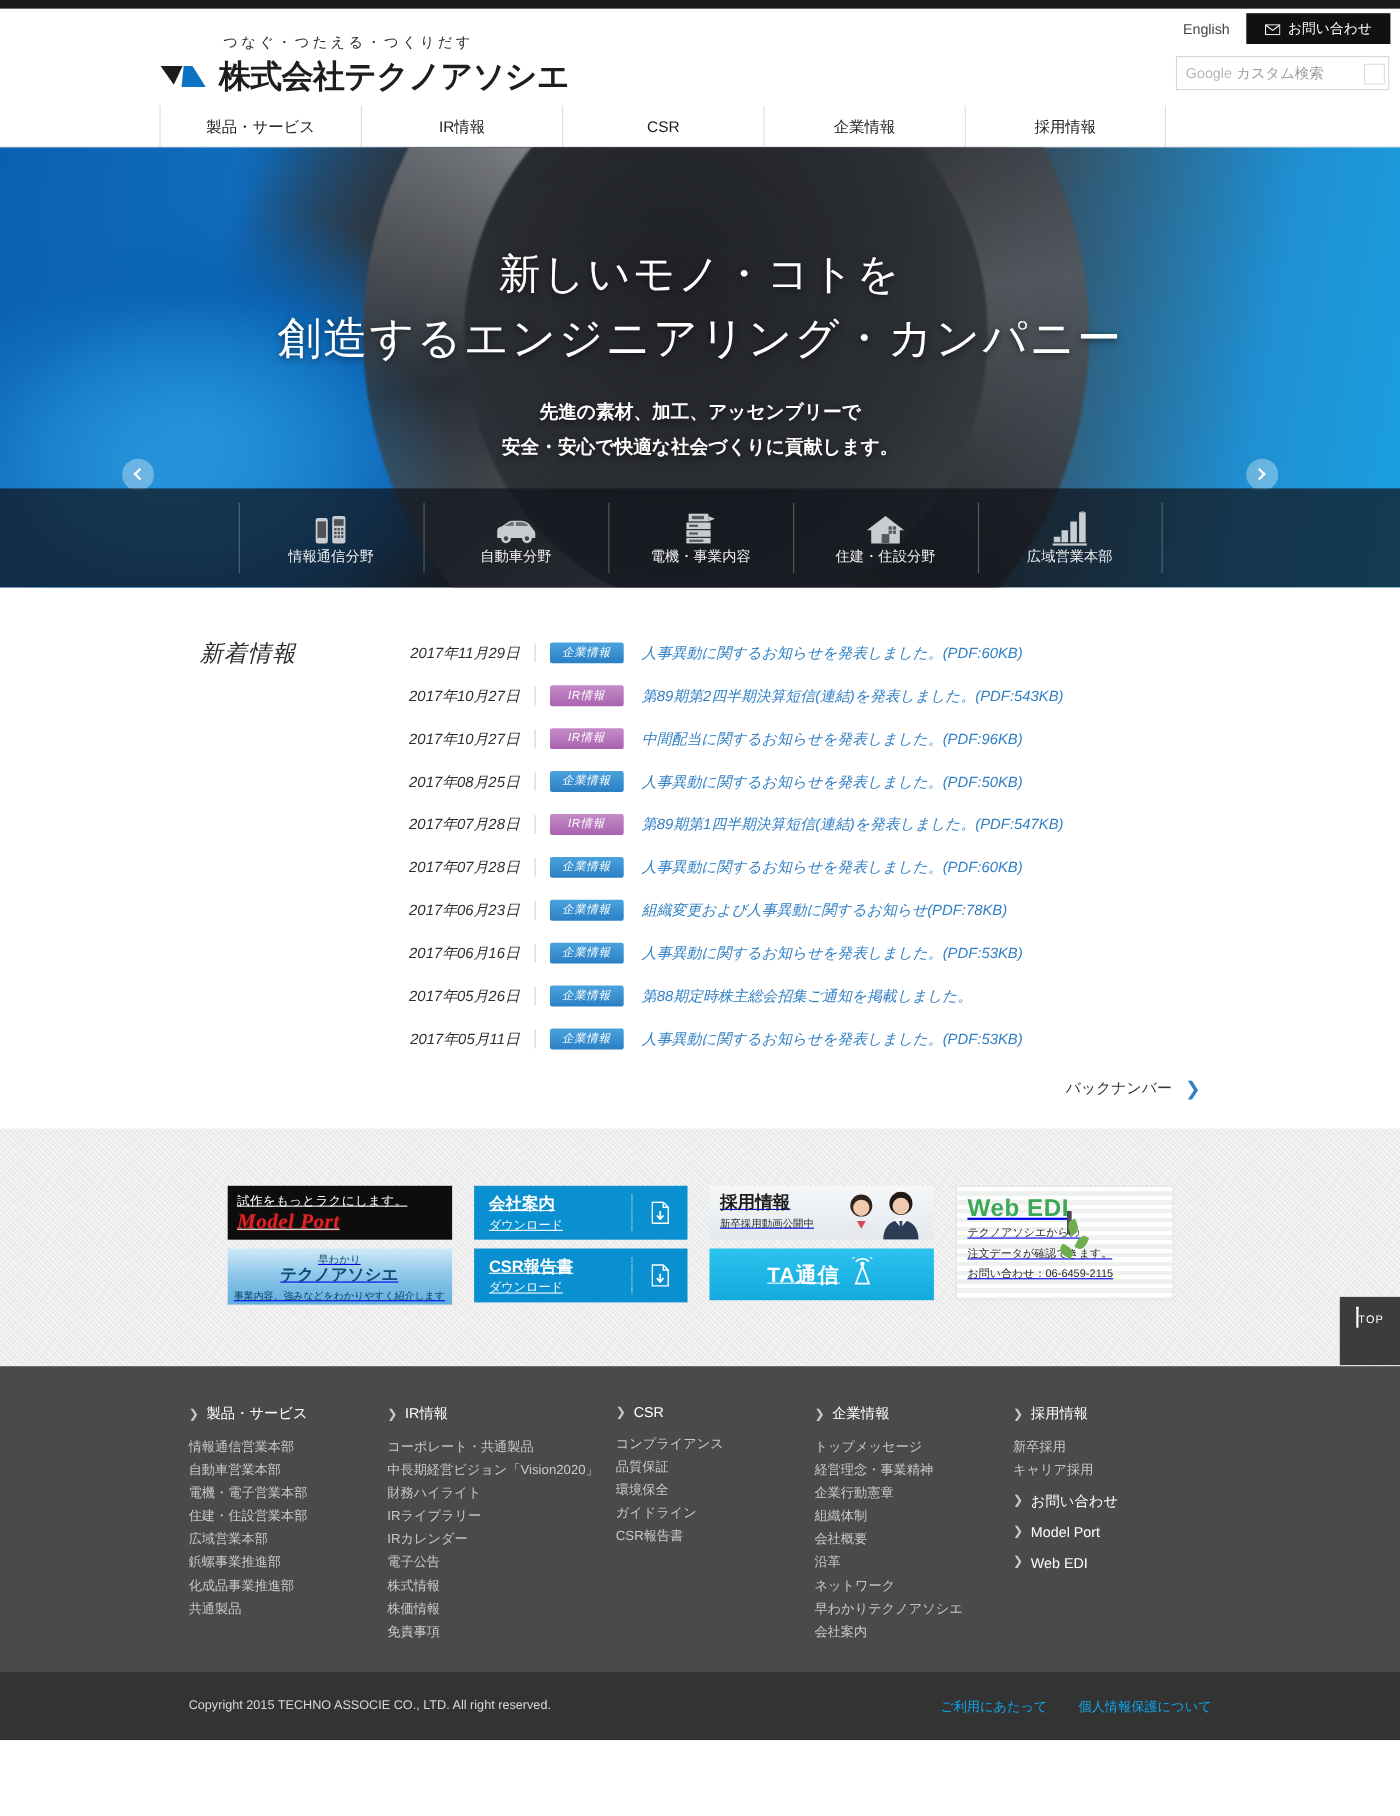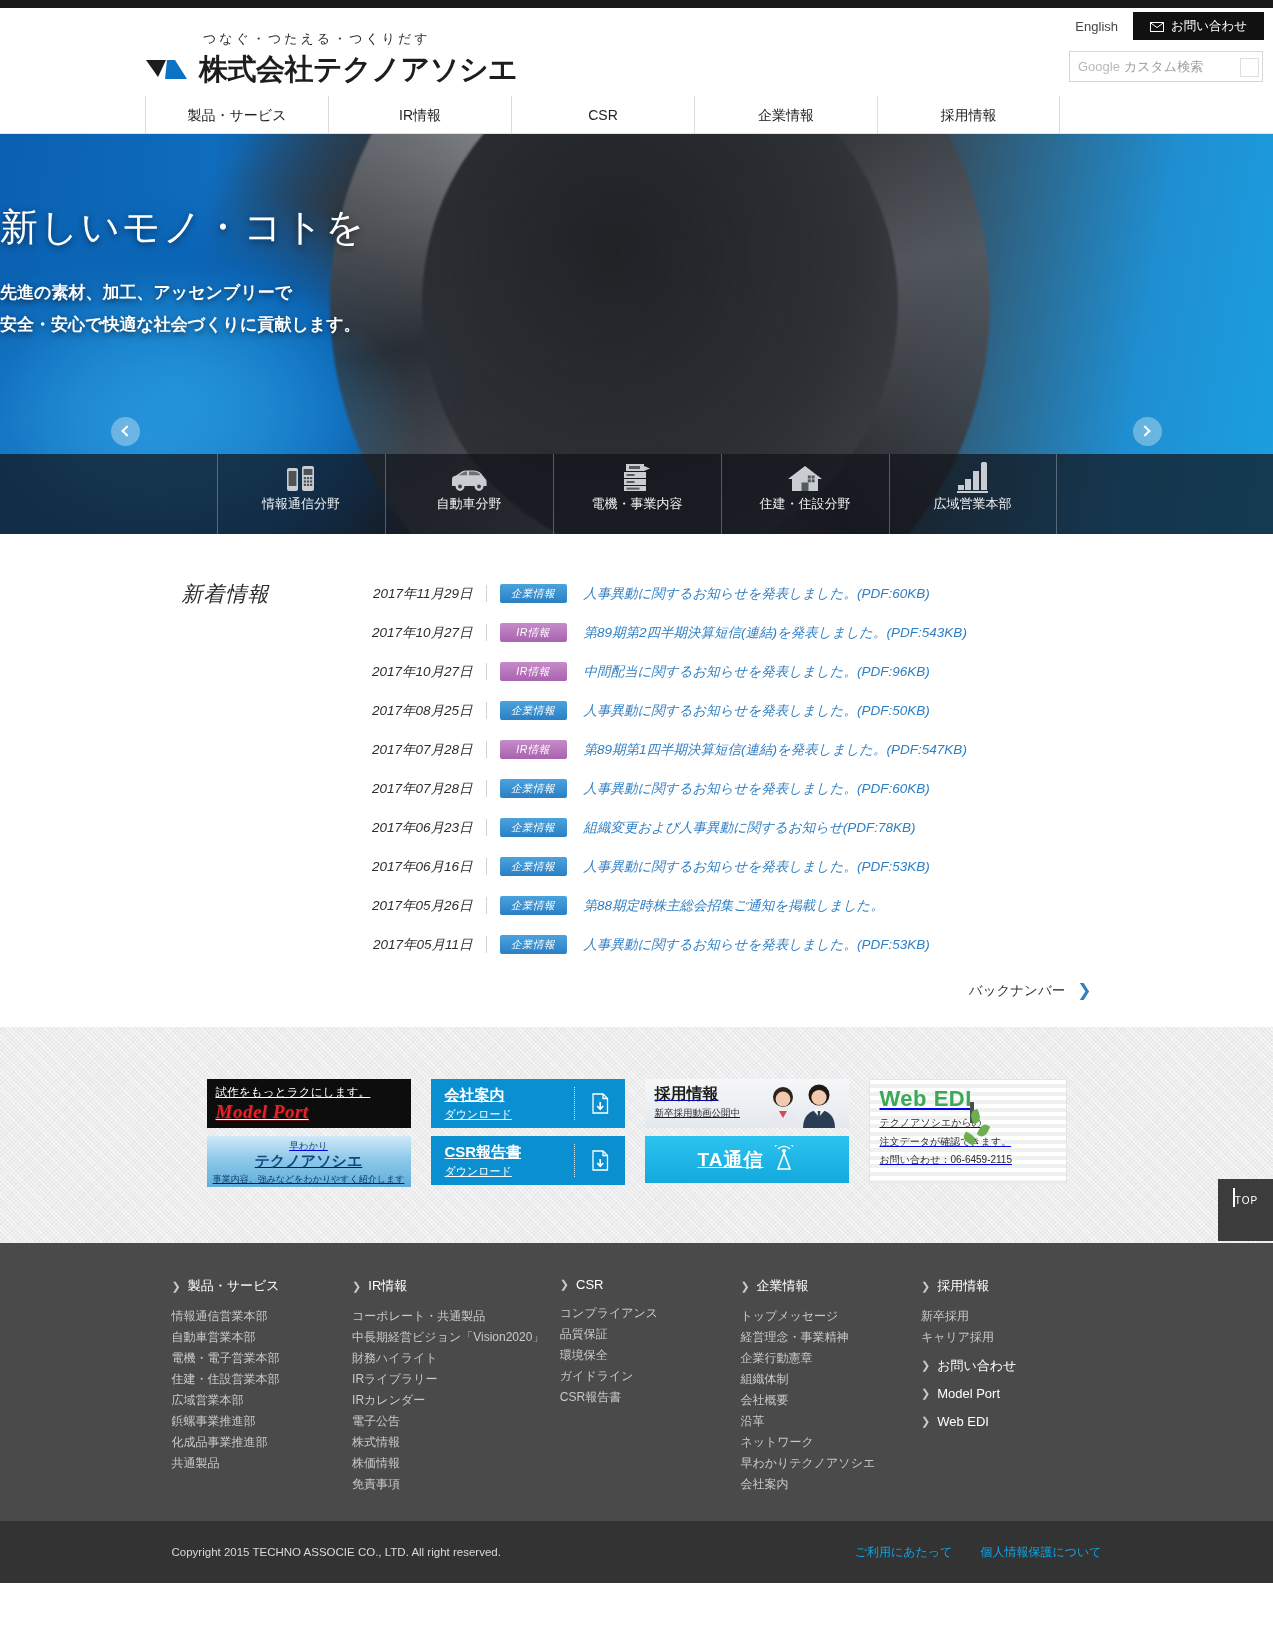--- a/index.html
+++ b/index.html
@@ -84,21 +84,21 @@
   }
   .hero-ring::after {
     content: ""; position: absolute; left: 92px; top: 96px;
     width: 476px; height: 508px; border-radius: 50%;
     background: radial-gradient(ellipse at 40% 40%, #1c1e22 0%, #2e3136 60%, #474a50 100%);
   }
   .hero-glow {
     position: absolute; left: -120px; top: 120px; width: 540px; height: 360px;
     background: radial-gradient(ellipse at 50% 50%, rgba(40,150,220,.85), rgba(10,70,140,0) 70%);
   }
-  .hero-inner { position: relative; z-index: 5; text-align: left; padding-top: 65px; }
+  .hero-inner { position: relative; z-index: 5; text-align: center; padding-top: 88px; }
   .hero-h1 {
     font-family: "Liberation Serif", "DejaVu Serif", serif;
     color: #fff; font-weight: 400; line-height: 1.48;
     font-size: 38px; letter-spacing: 2px;
     text-shadow: 0 2px 7px rgba(0,0,0,.55);
   }
   .hero-h1 .l2 { font-size: 40px; }
   .hero-sub {
     margin-top: 22px; color: #fff; font-size: 17px; line-height: 1.85;
     font-weight: 700; text-shadow: 0 2px 6px rgba(0,0,0,.6);
@@ -112,23 +112,23 @@
   .hero-arrow.right { right: 111px; }
   .hero-arrow i {
     position: absolute; left: 11px; top: 10px;
     width: 8px; height: 8px; border-top: 2px solid #fff; border-right: 2px solid #fff;
   }
   .hero-arrow.left i { transform: rotate(-135deg); left: 12px; }
   .hero-arrow.right i { transform: rotate(45deg); left: 8px; }
 
   
   .segbar {
-    position: absolute; left: 0; bottom: 0; width: 100%; height: 80px;
+    position: absolute; left: 0; bottom: 0; width: 100%; height: 90px;
     background: rgba(16,20,26,.72);
-    display: flex; justify-content: center;
+    display: flex; align-items: center; justify-content: center;
     z-index: 7;
   }
   .seg {
     width: 168px; text-align: center; color: #e8e8e8;
     text-decoration: none; border-left: 1px solid rgba(255,255,255,.28);
     padding: 6px 0;
   }
   .seg:last-child { border-right: 1px solid rgba(255,255,255,.28); }
   .seg .ico { height: 34px; display: flex; align-items: flex-end; justify-content: center; }
   .seg .lb { font-size: 13px; margin-top: 9px; color: #f0f0f0; }
@@ -320,20 +320,21 @@
   </nav>
 </div>
 
 <div class="hero">
   <div class="hero-ring"></div>
   <div class="hero-glow"></div>
 
   <div class="hero-inner">
     <div class="hero-h1">
       <div>新しいモノ・コトを</div>
+      <div class="l2">創造するエンジニアリング・カンパニー</div>
     </div>
     <div class="hero-sub">
       <div>先進の素材、加工、アッセンブリーで</div>
       <div>安全・安心で快適な社会づくりに貢献します。</div>
     </div>
   </div>
 
   <div class="hero-arrow left">
       <i></i>
     </div>

